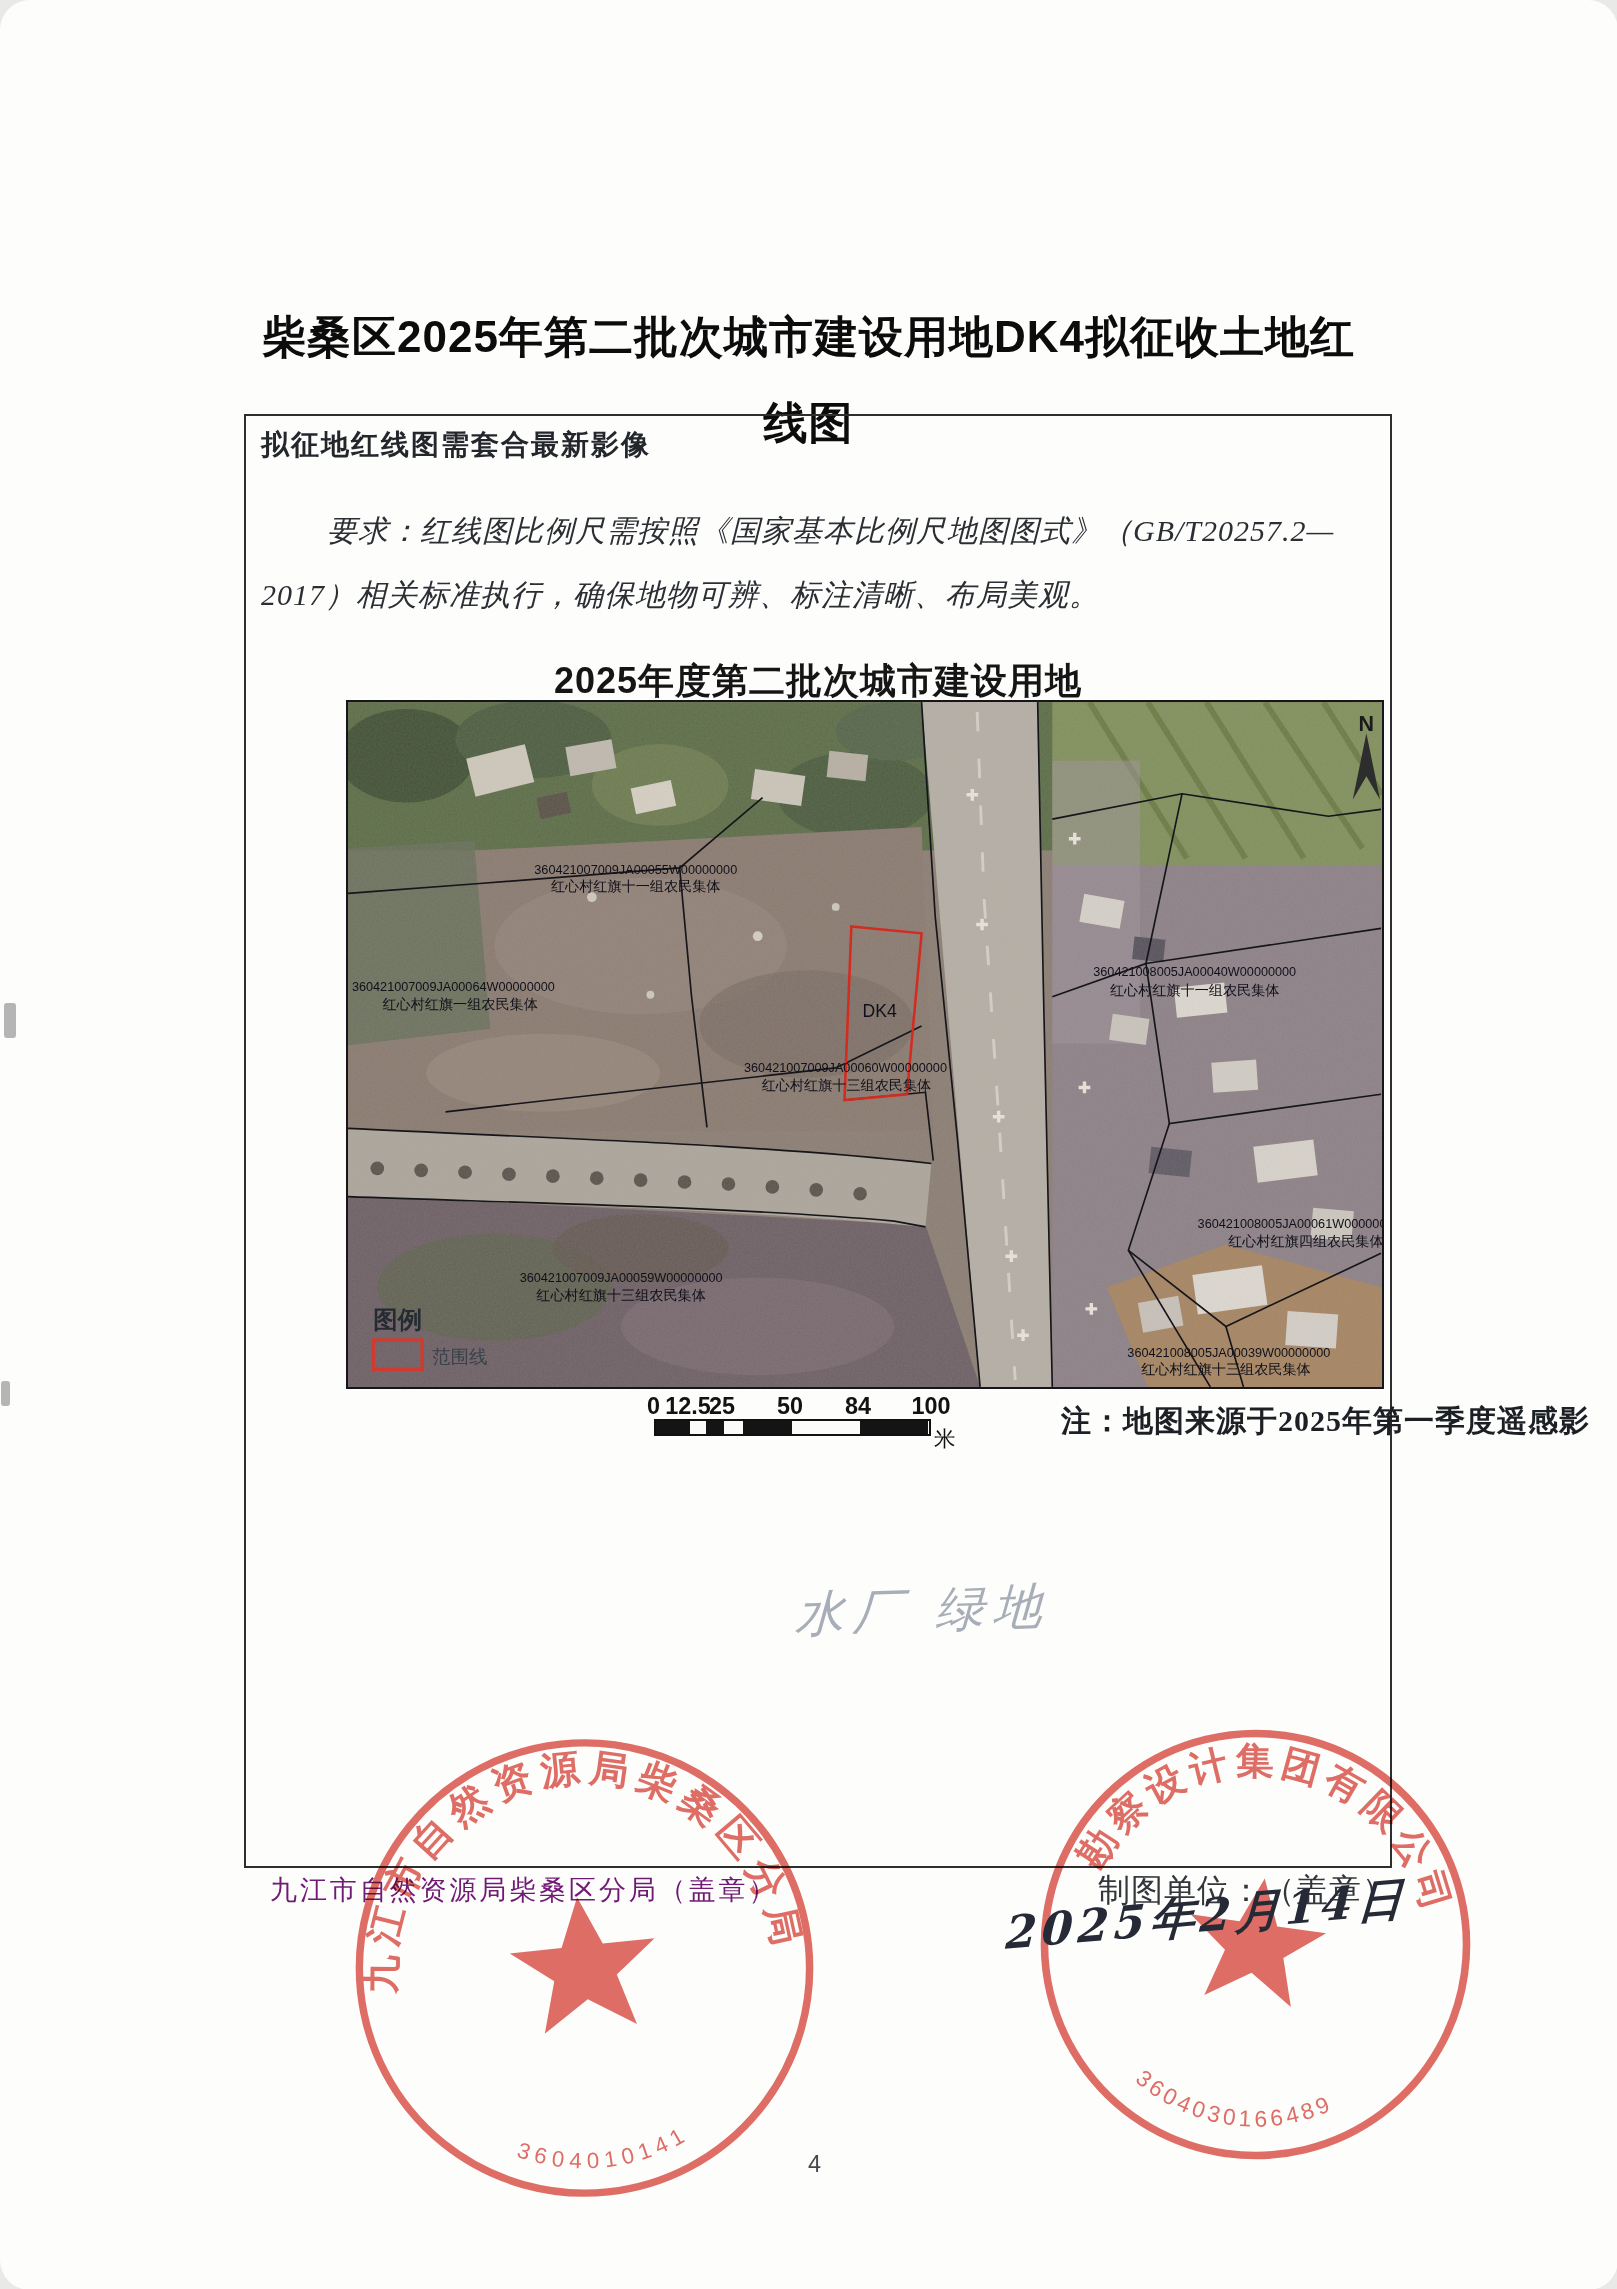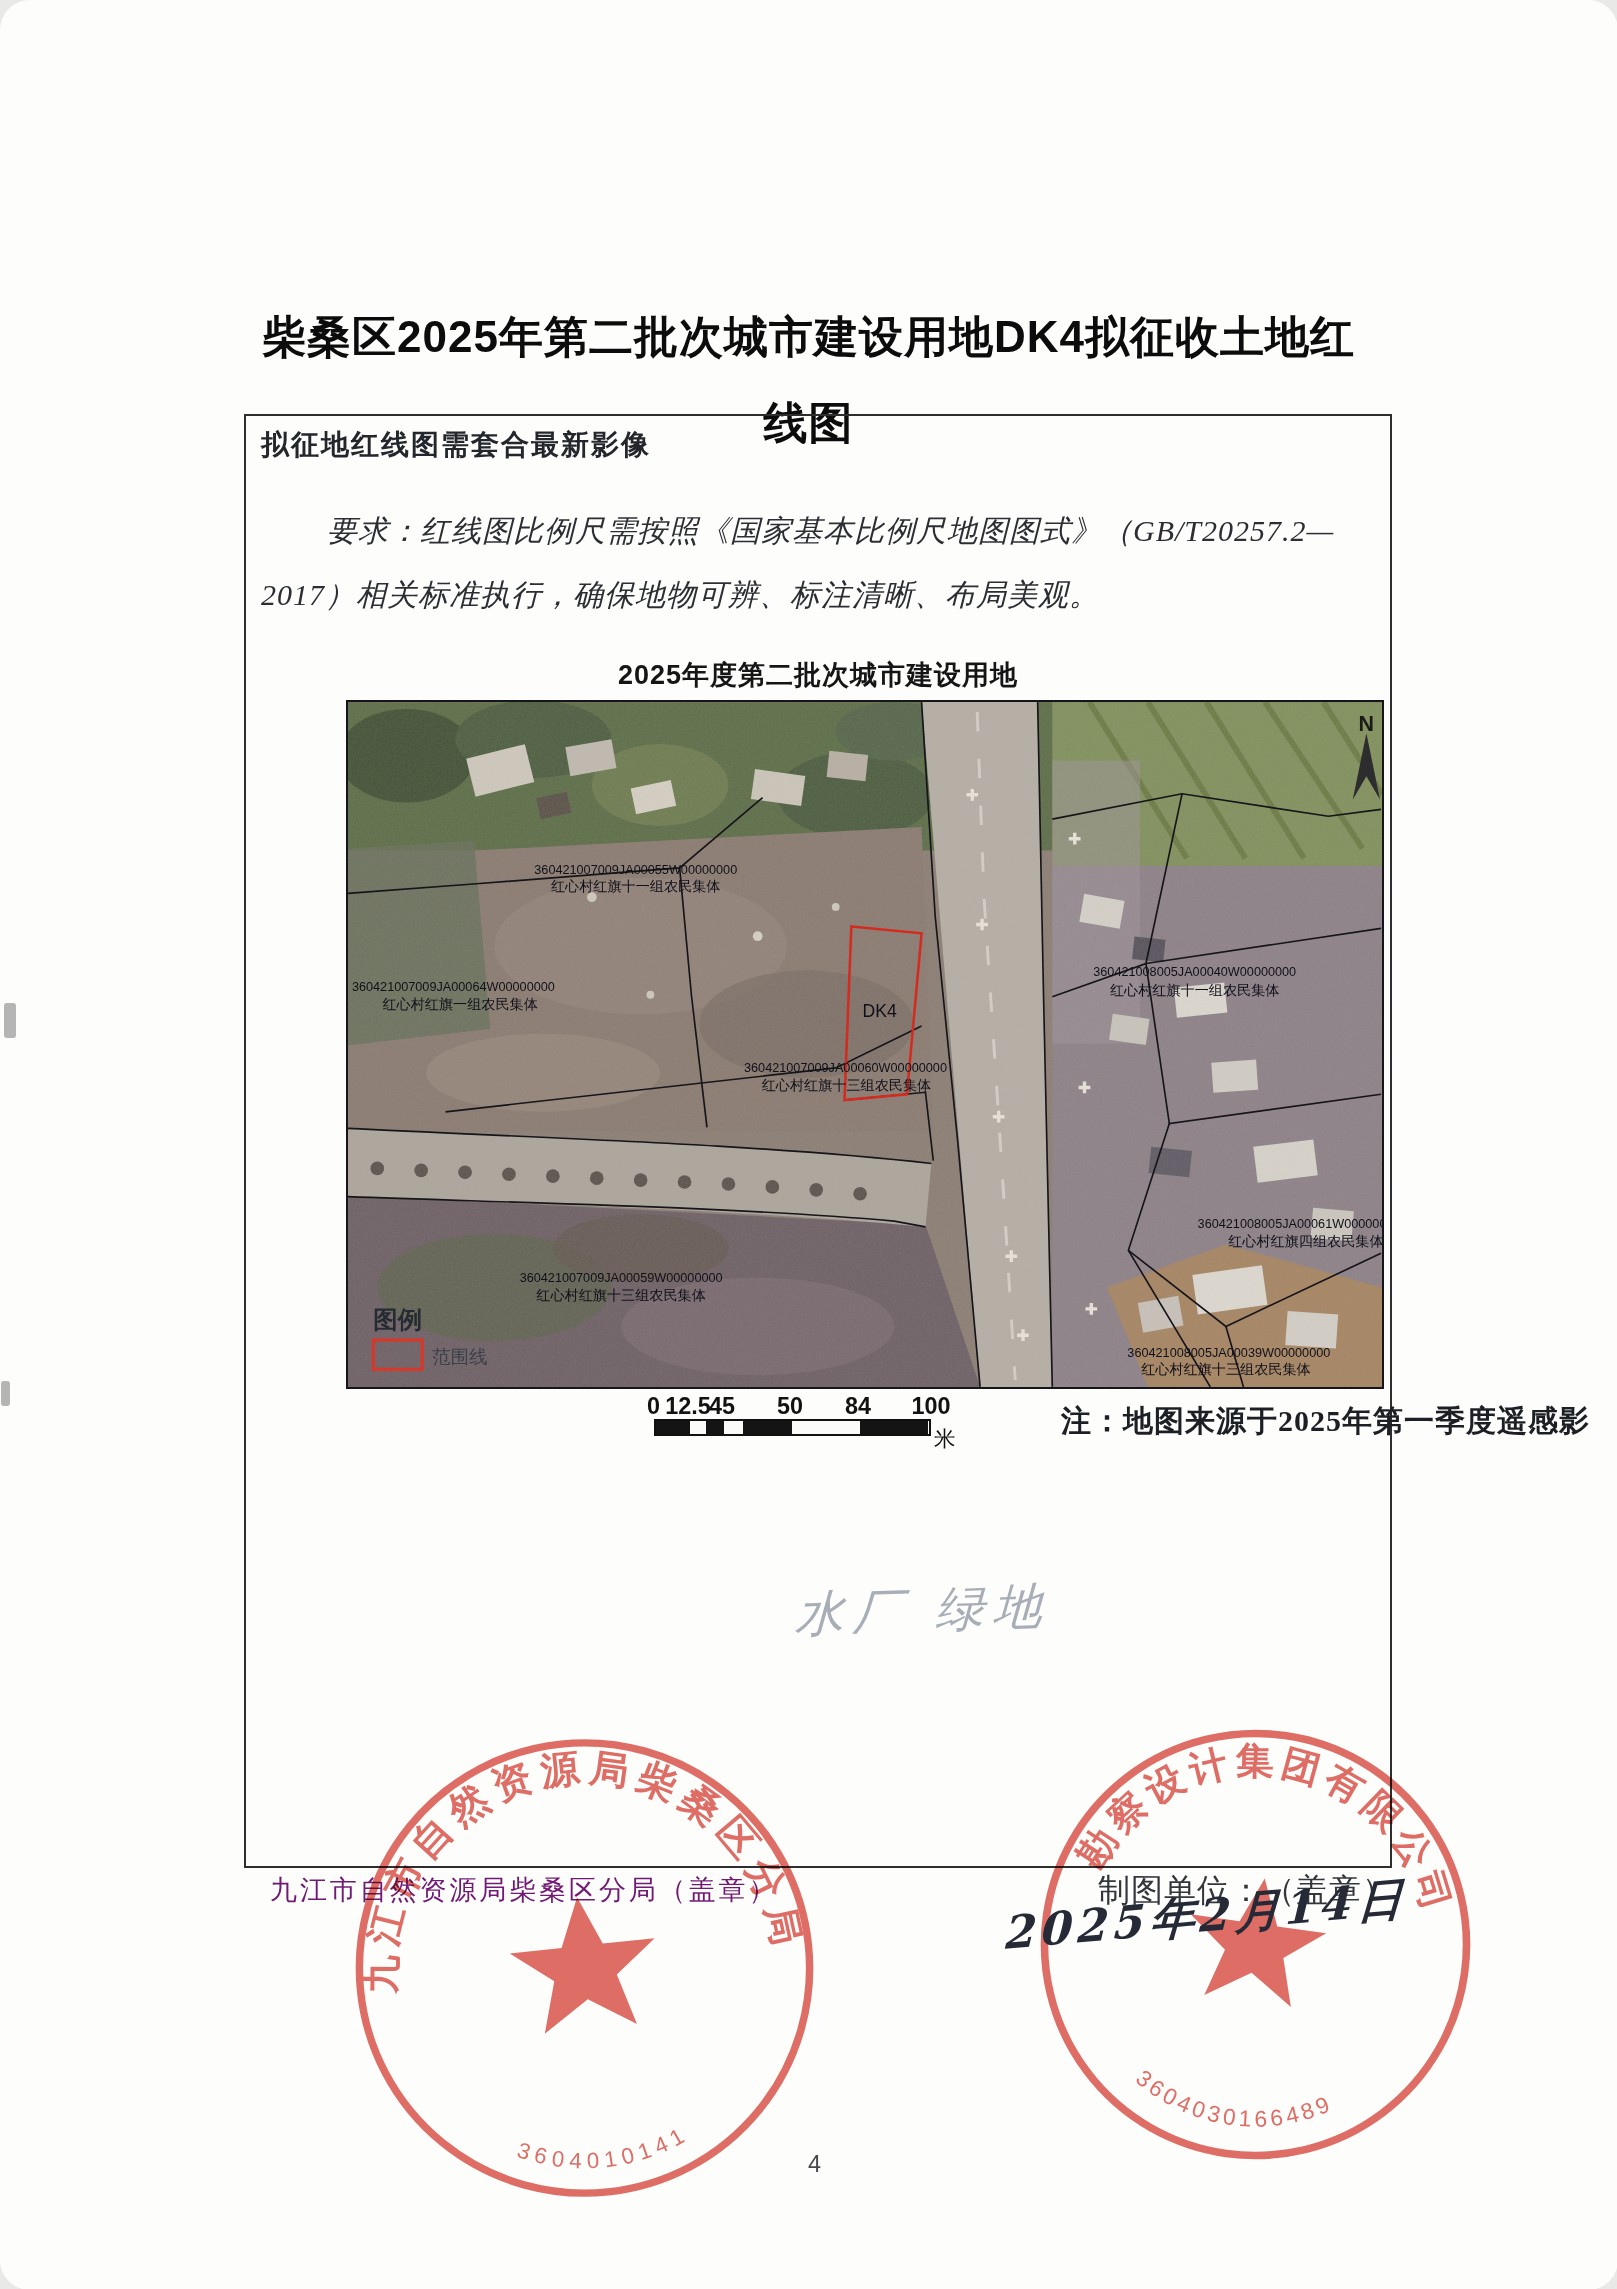--- a/index.html
+++ b/index.html
@@ -6,21 +6,21 @@
   .page{position:relative;width:1618px;height:2290px;background:#fdfdfc;
         font-family:"Liberation Sans",sans-serif;overflow:hidden;color:#111;border-radius:30px;}
   .abs{position:absolute;}
   .doc-title{left:243px;top:265px;width:1131px;text-align:center;
              font-size:44px;font-weight:bold;letter-spacing:1px;line-height:86px;color:#0c0c0c;}
   .frame{left:244px;top:414px;width:1148px;height:1454px;border:2px solid #2e2e2e;box-sizing:border-box;}
   .notice-header{left:261px;top:426px;font-size:28px;color:#23262b;letter-spacing:2px;font-weight:bold;}
   .notice-req{left:261px;top:499px;width:1122px;font-size:30px;line-height:64px;
               font-style:italic;font-family:"Liberation Serif",serif;color:#2b2e33;
               text-indent:2.2em;letter-spacing:1px;}
-  .map-title{left:244px;top:657px;width:1148px;text-align:center;font-size:27px;font-weight:bold;color:#151515;letter-spacing:1px;}
+  .map-title{left:244px;top:657px;width:1148px;text-align:center;font-size:36px;font-weight:bold;color:#151515;letter-spacing:1px;}
   .map-svg{left:346px;top:700px;width:1034px;height:685px;border:2px solid #15151a;box-sizing:content-box;display:block;}
   .scalebar-wrap{left:639px;top:1393px;width:312px;height:51px;}
   .scalebar-ticks{position:absolute;top:0;left:0;width:100%;height:23.4px;font-size:23.4px;font-weight:bold;color:#121212;}
   .scalebar-ticks span{position:absolute;transform:translateX(-50%);}
   .bar{position:absolute;left:14.6px;top:26px;width:273px;height:12.7px;border:2px solid #111;display:flex;box-sizing:content-box;}
   .bar i{display:block;height:100%;}
   .b{background:#141414;} .w{background:#fbfbf9;}
   .scale-unit{position:absolute;left:295px;top:31px;font-size:21.5px;color:#111;}
   .source-note{left:1061px;top:1401px;font-size:30px;font-weight:600;color:#1c1f24;
                font-family:"Liberation Serif",serif;letter-spacing:1px;}
@@ -200,21 +200,21 @@
     <g>
       <text x="1036" y="30" font-size="22" fill="#1a1a1a" font-weight="bold">N</text>
       <polygon points="1030,100 1044,32 1058,100 1044,76" fill="#2d2d2d"></polygon>
     </g>
   </svg>
 
   <div class="abs scalebar-wrap">
     <div class="scalebar-ticks">
       <span style="left:14.6px">0</span>
       <span style="left:49px">12.5</span>
-      <span style="left:83px">45</span>
+      <span style="left:83px">25</span>
       <span style="left:151px">50</span>
       <span style="left:219px">84</span>
       <span style="left:292px">100</span>
     </div>
     <div class="bar">
       <i class="b" style="width:34px"></i>
         <i class="w" style="width:16.6px"></i>
         <i class="b" style="width:17.6px"></i>
       <i class="w" style="width:19.5px"></i>
         <i class="b" style="width:49px"></i>

